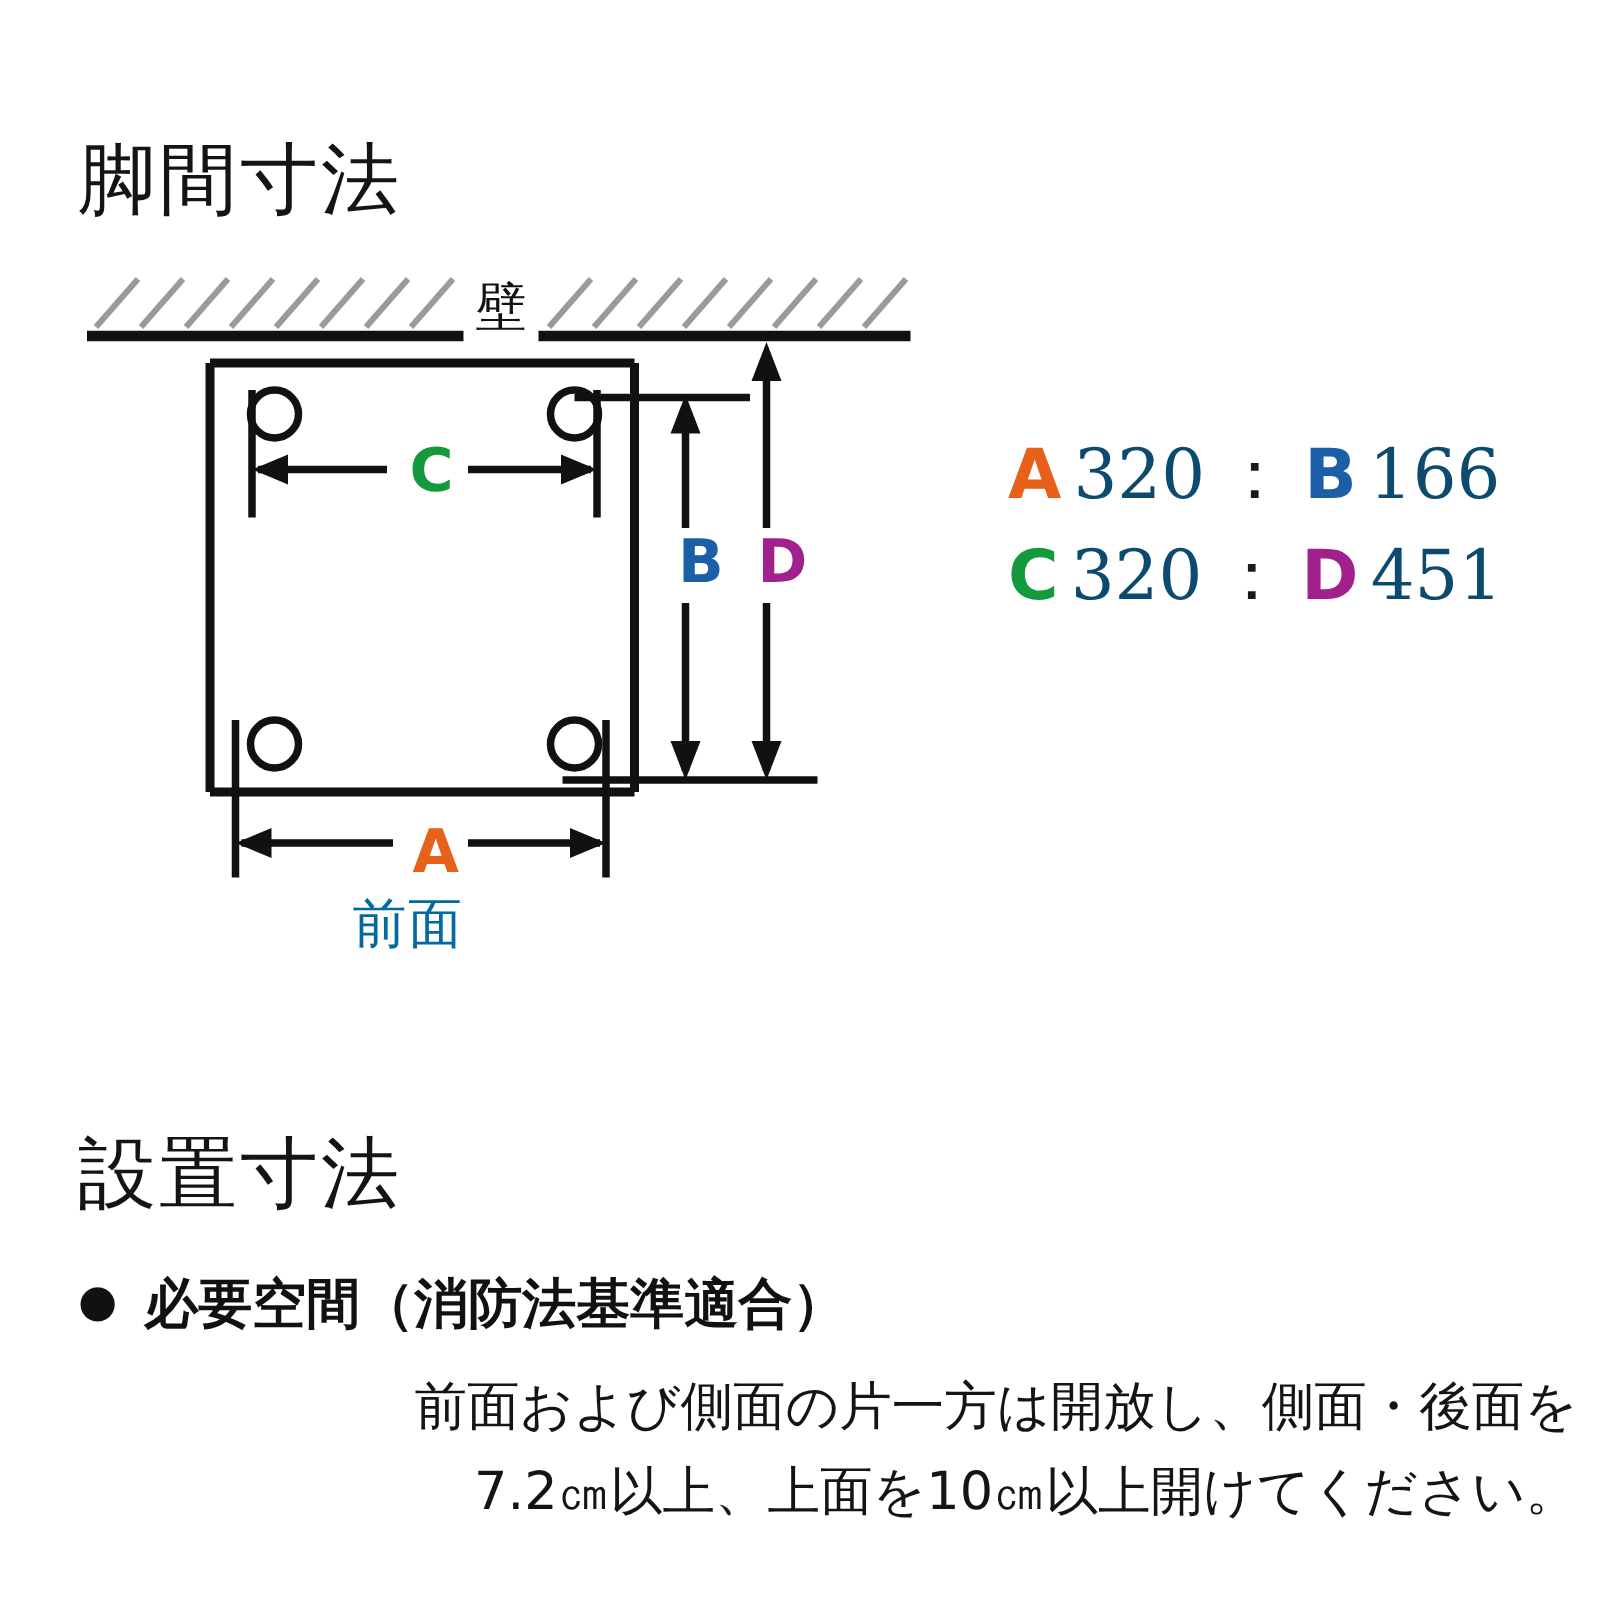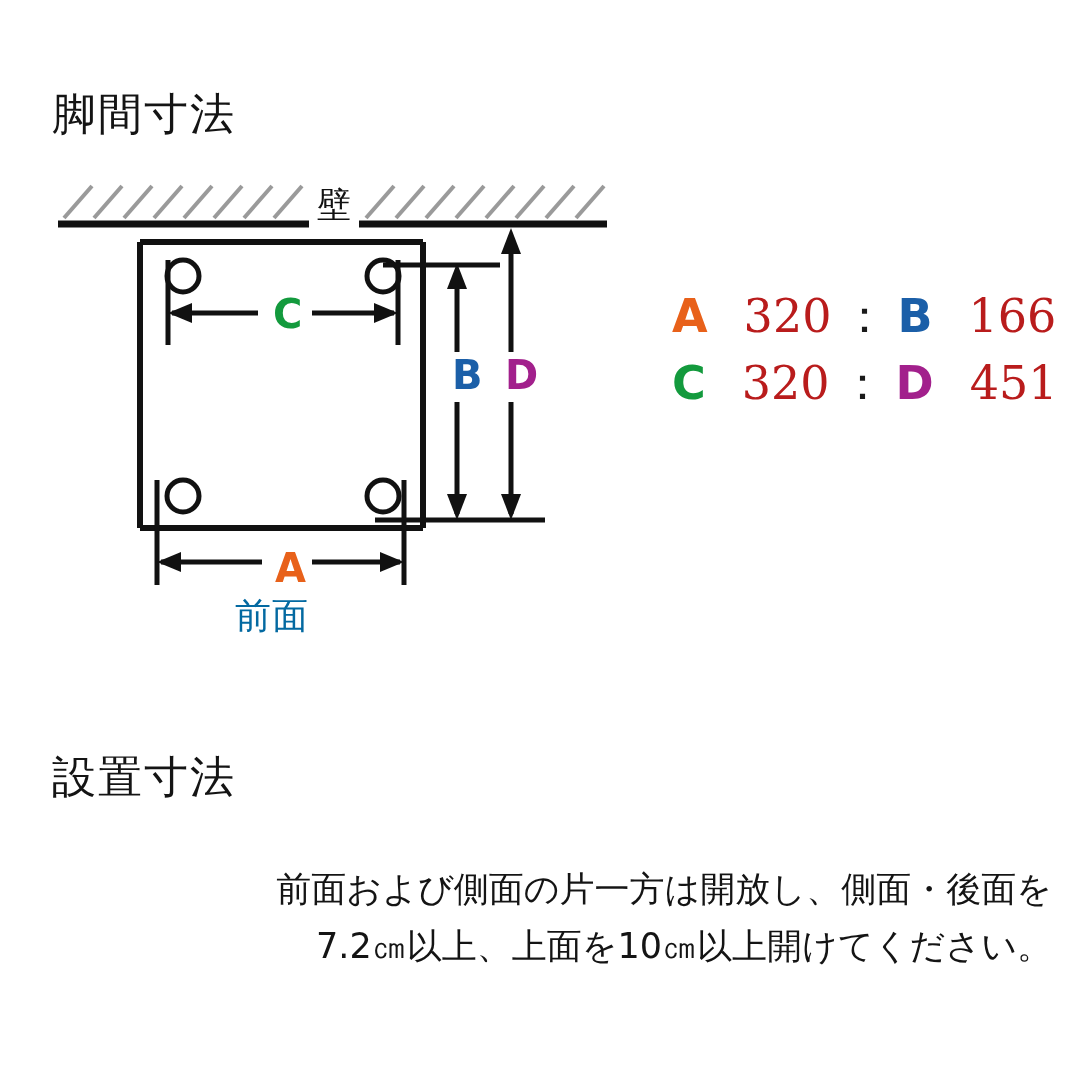--- a/index.html
+++ b/index.html
@@ -13,21 +13,21 @@
     height: 1073px;
     position: relative;
     overflow: hidden;
     font-family: "DejaVu Sans", "Liberation Sans", sans-serif;
     color: #1a1a1a;
   }
 
   
   .section-heading {
     position: absolute;
-    font-size: 44px;
+    font-size: 52px;
     font-weight: 500;
     letter-spacing: 2px;
     color: #141414;
     white-space: nowrap;
     font-family: "DejaVu Sans", "Liberation Sans", sans-serif;
   }
   #heading-leg-span { left: 52px; top: 85px; }
   #heading-install  { left: 52px; top: 748px; }
 
   
@@ -87,21 +87,21 @@
     line-height: 1.45;
     font-family: "DejaVu Serif", "Liberation Serif", serif;
     color: #1a1a1a;
     white-space: nowrap;
   }
   #measurements .m-row { display: block; }
   #measurements .key {
     font-weight: bold;
     font-family: "DejaVu Sans", "Liberation Sans", sans-serif;
   }
-  #measurements .val { color: #b91c1c; margin-left: 28px; }
+  #measurements .val { color: #0c4a6e; }
   #measurements .sep { padding: 0 10px; color: #1a1a1a; }
   #measurements .pair { display: inline-block; }
   #measurements .pair .key { margin-right: 8px; }
 
   
   #notes {
     position: absolute;
     left: 52px;
     top: 845px;
     width: 1000px;
@@ -245,17 +245,20 @@
   <div class="m-row">
     <span class="pair">
       <span class="key" style="color:#139A3D;">C</span><span class="val">320</span>
     </span><span class="sep">：</span><span class="pair">
       <span class="key" style="color:#A2208C;">D</span><span class="val">451</span>
     </span>
   </div>
 </div>
 
 <div id="notes">
+  <div class="note-title">
+    <span class="note-bullet">●</span><span>必要空間（消防法基準適合）</span>
+  </div>
   <div class="note-body">
     <div>前面および側面の片一方は開放し、側面・後面を</div>
     <div>7.2㎝以上、上面を10㎝以上開けてください。</div>
   </div>
 </div>
 
 </body></html>

